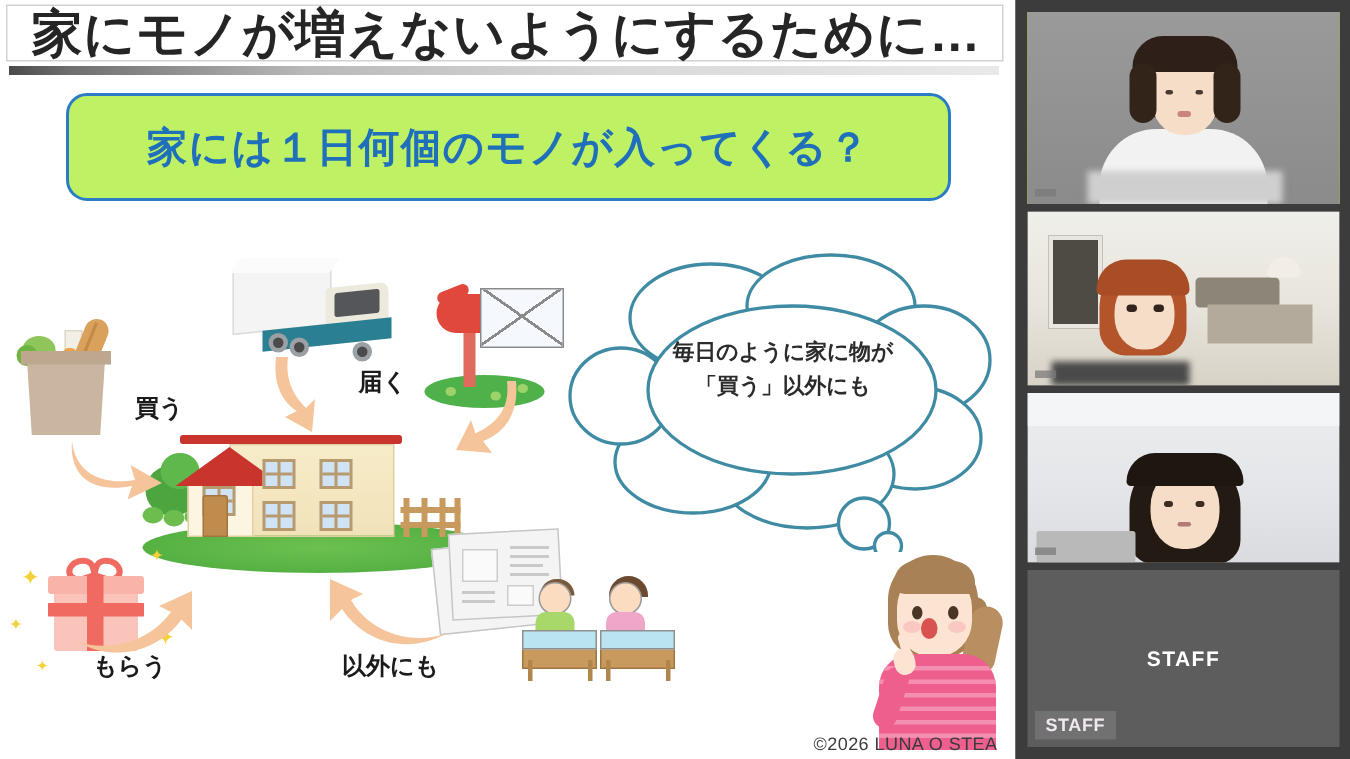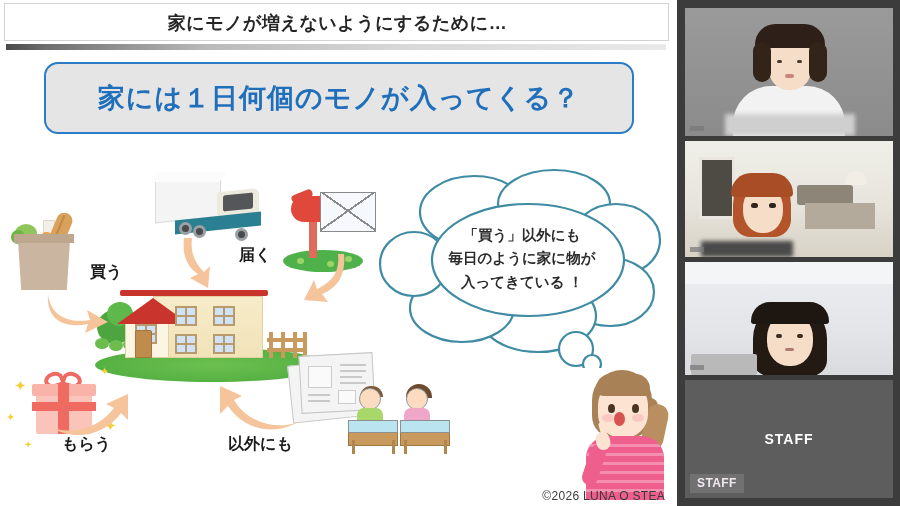--- a/index.html
+++ b/index.html
@@ -5,25 +5,25 @@
   html,body{margin:0;padding:0;background:#000;}
   body{width:900px;height:506px;overflow:hidden;font-family:"Liberation Sans","DejaVu Sans",sans-serif;}
   #root{position:relative;width:900px;height:506px;background:#3a3a3a;}
 
   
   .slide{position:absolute;left:0;top:0;width:677px;height:506px;background:#fff;overflow:hidden;}
   .slide-inner{position:absolute;inset:0;}
 
   .title-frame{position:absolute;left:4px;top:3px;width:665px;height:38px;border:1px solid #d2d2d2;background:#fff;box-sizing:border-box;}
   .title-text{position:absolute;left:0;top:0;width:665px;height:38px;display:flex;align-items:center;justify-content:center;
-    font-size:18px;font-weight:bold;color:#252525;letter-spacing:.5px;white-space:nowrap;}
+    font-size:34px;font-weight:bold;color:#252525;letter-spacing:.5px;white-space:nowrap;}
   .title-rule{position:absolute;left:6px;top:44px;width:660px;height:6px;
     background:linear-gradient(to right,#4a4a4a 0%,#6e6e6e 6%,#b9b9b9 30%,#d8d8d8 60%,#e9e9e9 100%);}
 
-  .qbox{position:absolute;left:44px;top:62px;width:590px;height:72px;border:2px solid #2b7cc4;border-radius:14px;background:#e5e5e5;box-sizing:border-box;
+  .qbox{position:absolute;left:44px;top:62px;width:590px;height:72px;border:2px solid #2b7cc4;border-radius:14px;background:#bef264;box-sizing:border-box;
     display:flex;align-items:center;justify-content:center;}
   .qbox-text{font-size:27px;font-weight:bold;color:#1f6fba;letter-spacing:1px;white-space:nowrap;}
 
   .copyright{position:absolute;right:12px;bottom:3px;font-size:12px;color:#3b3b3b;letter-spacing:.3px;}
 
   
   .lbl{position:absolute;font-size:16px;font-weight:bold;color:#1b1b1b;white-space:nowrap;}
 
   
   .bag{position:absolute;left:8px;top:212px;width:72px;height:78px;}
@@ -302,23 +302,22 @@
             <ellipse cx="84" cy="140" rx="52" ry="34"></ellipse>
             <ellipse cx="36" cy="96" rx="34" ry="32"></ellipse>
             <ellipse cx="150" cy="92" rx="96" ry="56"></ellipse>
           </g>
           <g fill="#ffffff" stroke="#3f8ba3" stroke-width="2.2">
             <circle cx="198" cy="181" r="17"></circle>
             <circle cx="214" cy="196" r="9"></circle>
           </g>
         </svg>
         <div class="bubble-text">
+          <div>毎日のように家に物が</div>
           <div>「買う」以外にも</div>
-          <div>毎日のように家に物が</div>
-          <div>入ってきている ！</div>
         </div>
       </div>
 
       <div class="girl">
         <div class="g-hair-back"></div>
         <div class="g-pony2"></div>
         <div class="g-pony"></div>
         <div class="g-face"></div>
         <div class="g-fringe"></div>
         <div class="g-eye" style="left:38px;top:36px;"></div>

